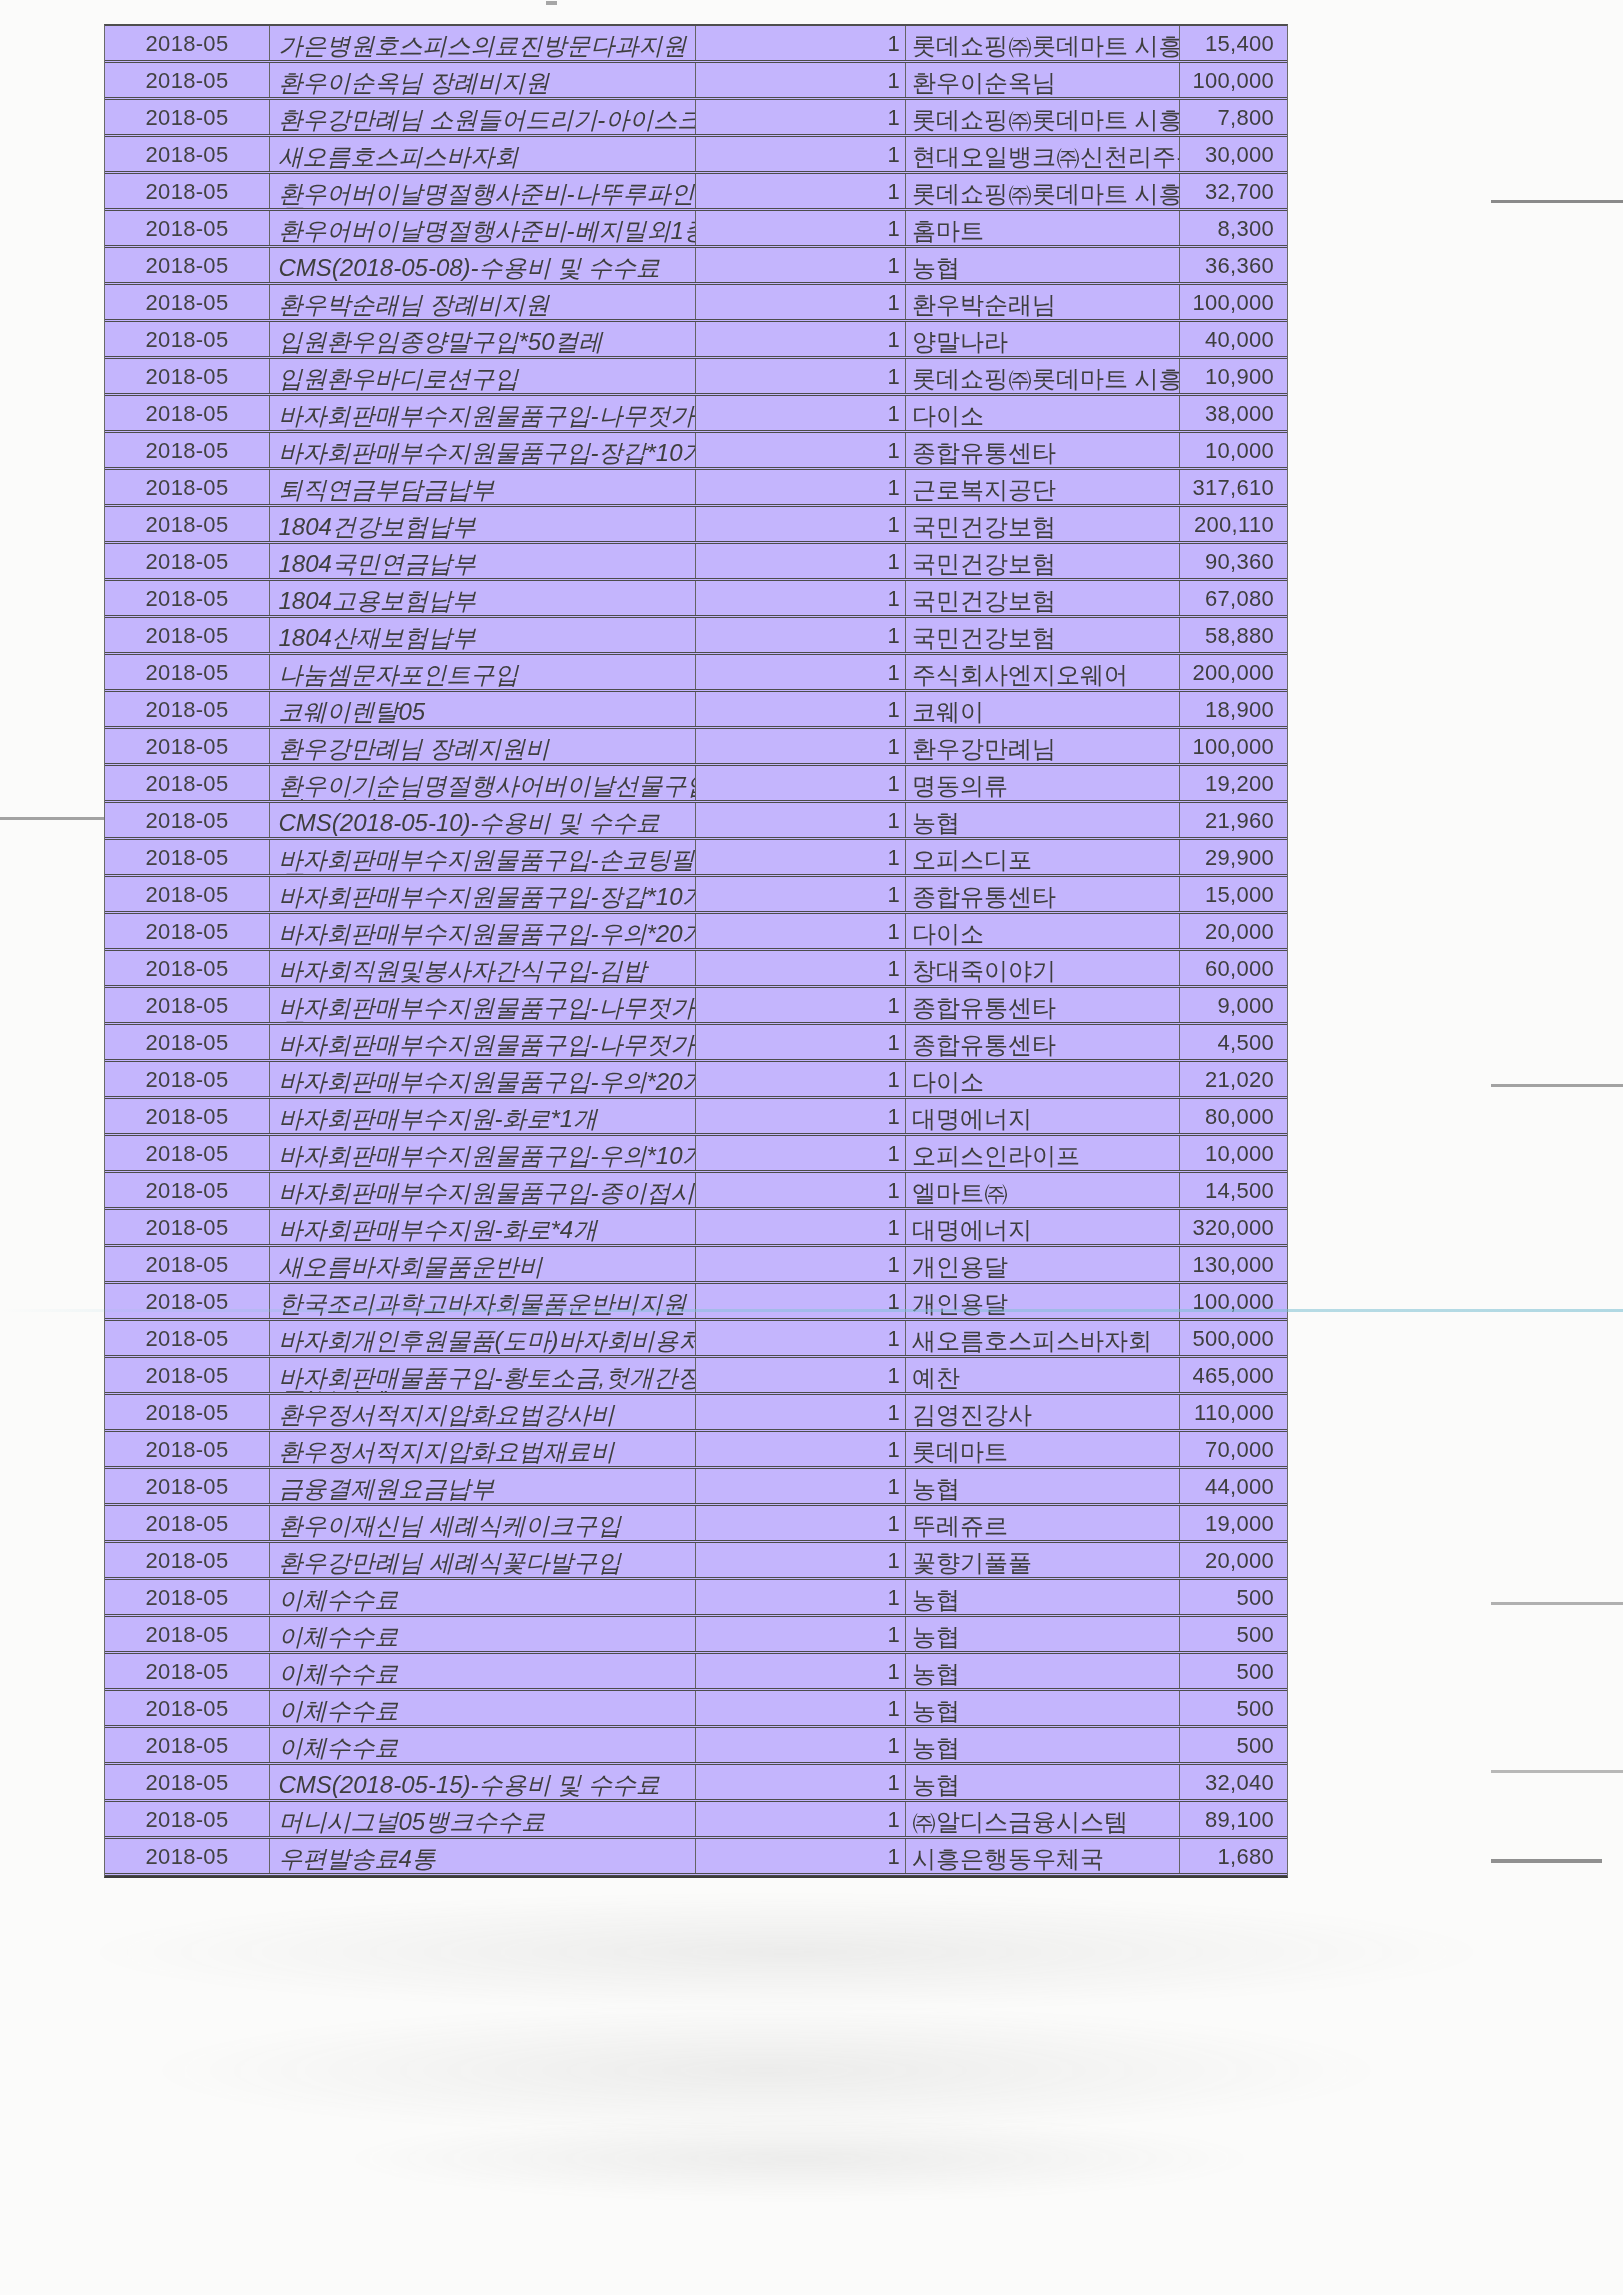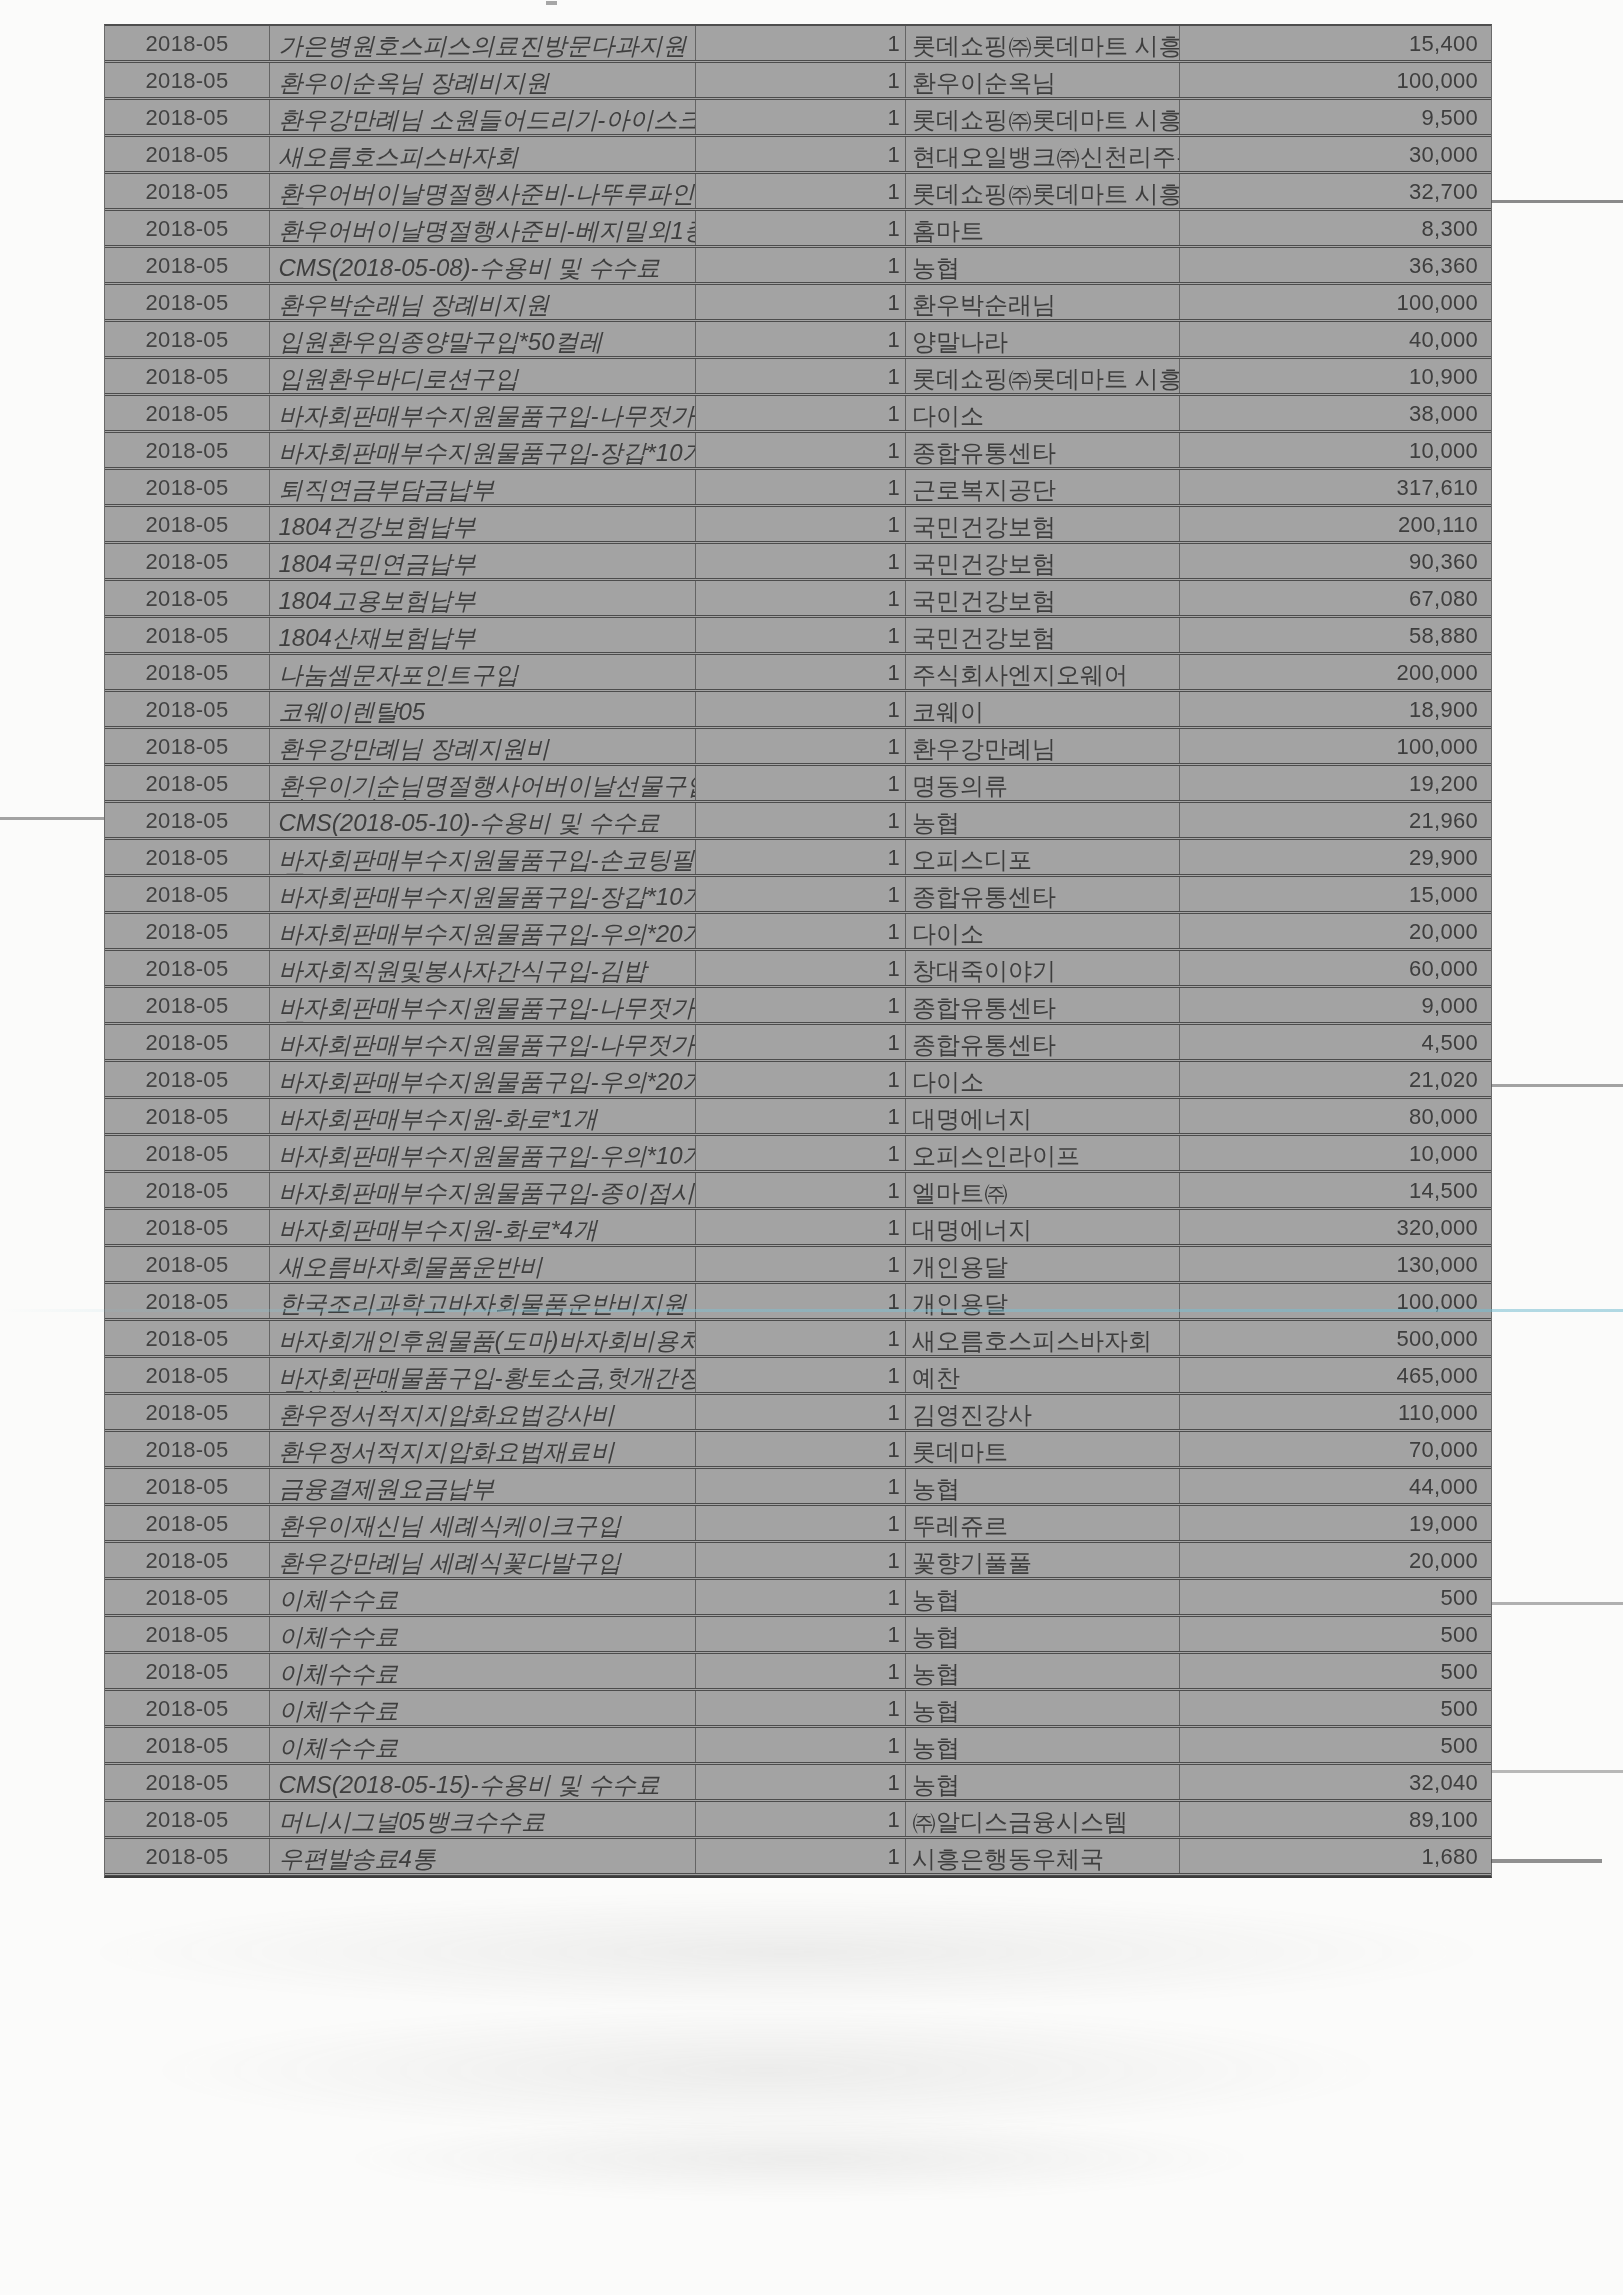--- a/index.html
+++ b/index.html
@@ -8,27 +8,27 @@
     background:#fbfbfa;
     font-family:"Liberation Sans","DejaVu Sans",sans-serif;
     color:#3e3e3e;
     position:relative;
     overflow:hidden;
   }
   .page { position:absolute; inset:0; }
 
   
   .table {
-    position:absolute; left:104px; top:23.6px; width:1388px;
+    position:absolute; left:104px; top:23.6px; width:1184px;
     box-sizing:border-box;
     border-top:2.6px solid #4e4e4e;
     border-bottom:2px solid #3b3b3b;
     border-left:1.3px solid #6a6a6a;
     border-right:1.3px solid #6a6a6a;
-    background:#a3a3a3;
+    background:#c4b5fd;
   }
   .row {
     display:grid;
     grid-template-columns:164px 426px 210px 274px 1fr;
     height:37px;
     box-sizing:border-box;
     border-bottom:3.3px double #4c4c4c;
   }
   .cell {
     box-sizing:border-box;
@@ -76,21 +76,21 @@
         <div class="cell c-vendor">환우이순옥님</div>
         <div class="cell c-amt">100,000</div>
       </div>
       <div class="row">
         <div class="cell c-date">2018-05</div>
         <div class="cell c-desc">
           <span class="line1">환우강만례님 소원들어드리기-아이스크림</span>
         </div>
         <div class="cell c-qty">1</div>
         <div class="cell c-vendor">롯데쇼핑㈜롯데마트 시흥점</div>
-        <div class="cell c-amt">9,500</div>
+        <div class="cell c-amt">7,800</div>
       </div>
       <div class="row">
         <div class="cell c-date">2018-05</div>
         <div class="cell c-desc">
           <span class="line1">새오름호스피스바자회</span>
         </div>
         <div class="cell c-qty">1</div>
         <div class="cell c-vendor">현대오일뱅크㈜신천리주유소</div>
         <div class="cell c-amt">30,000</div>
       </div>

